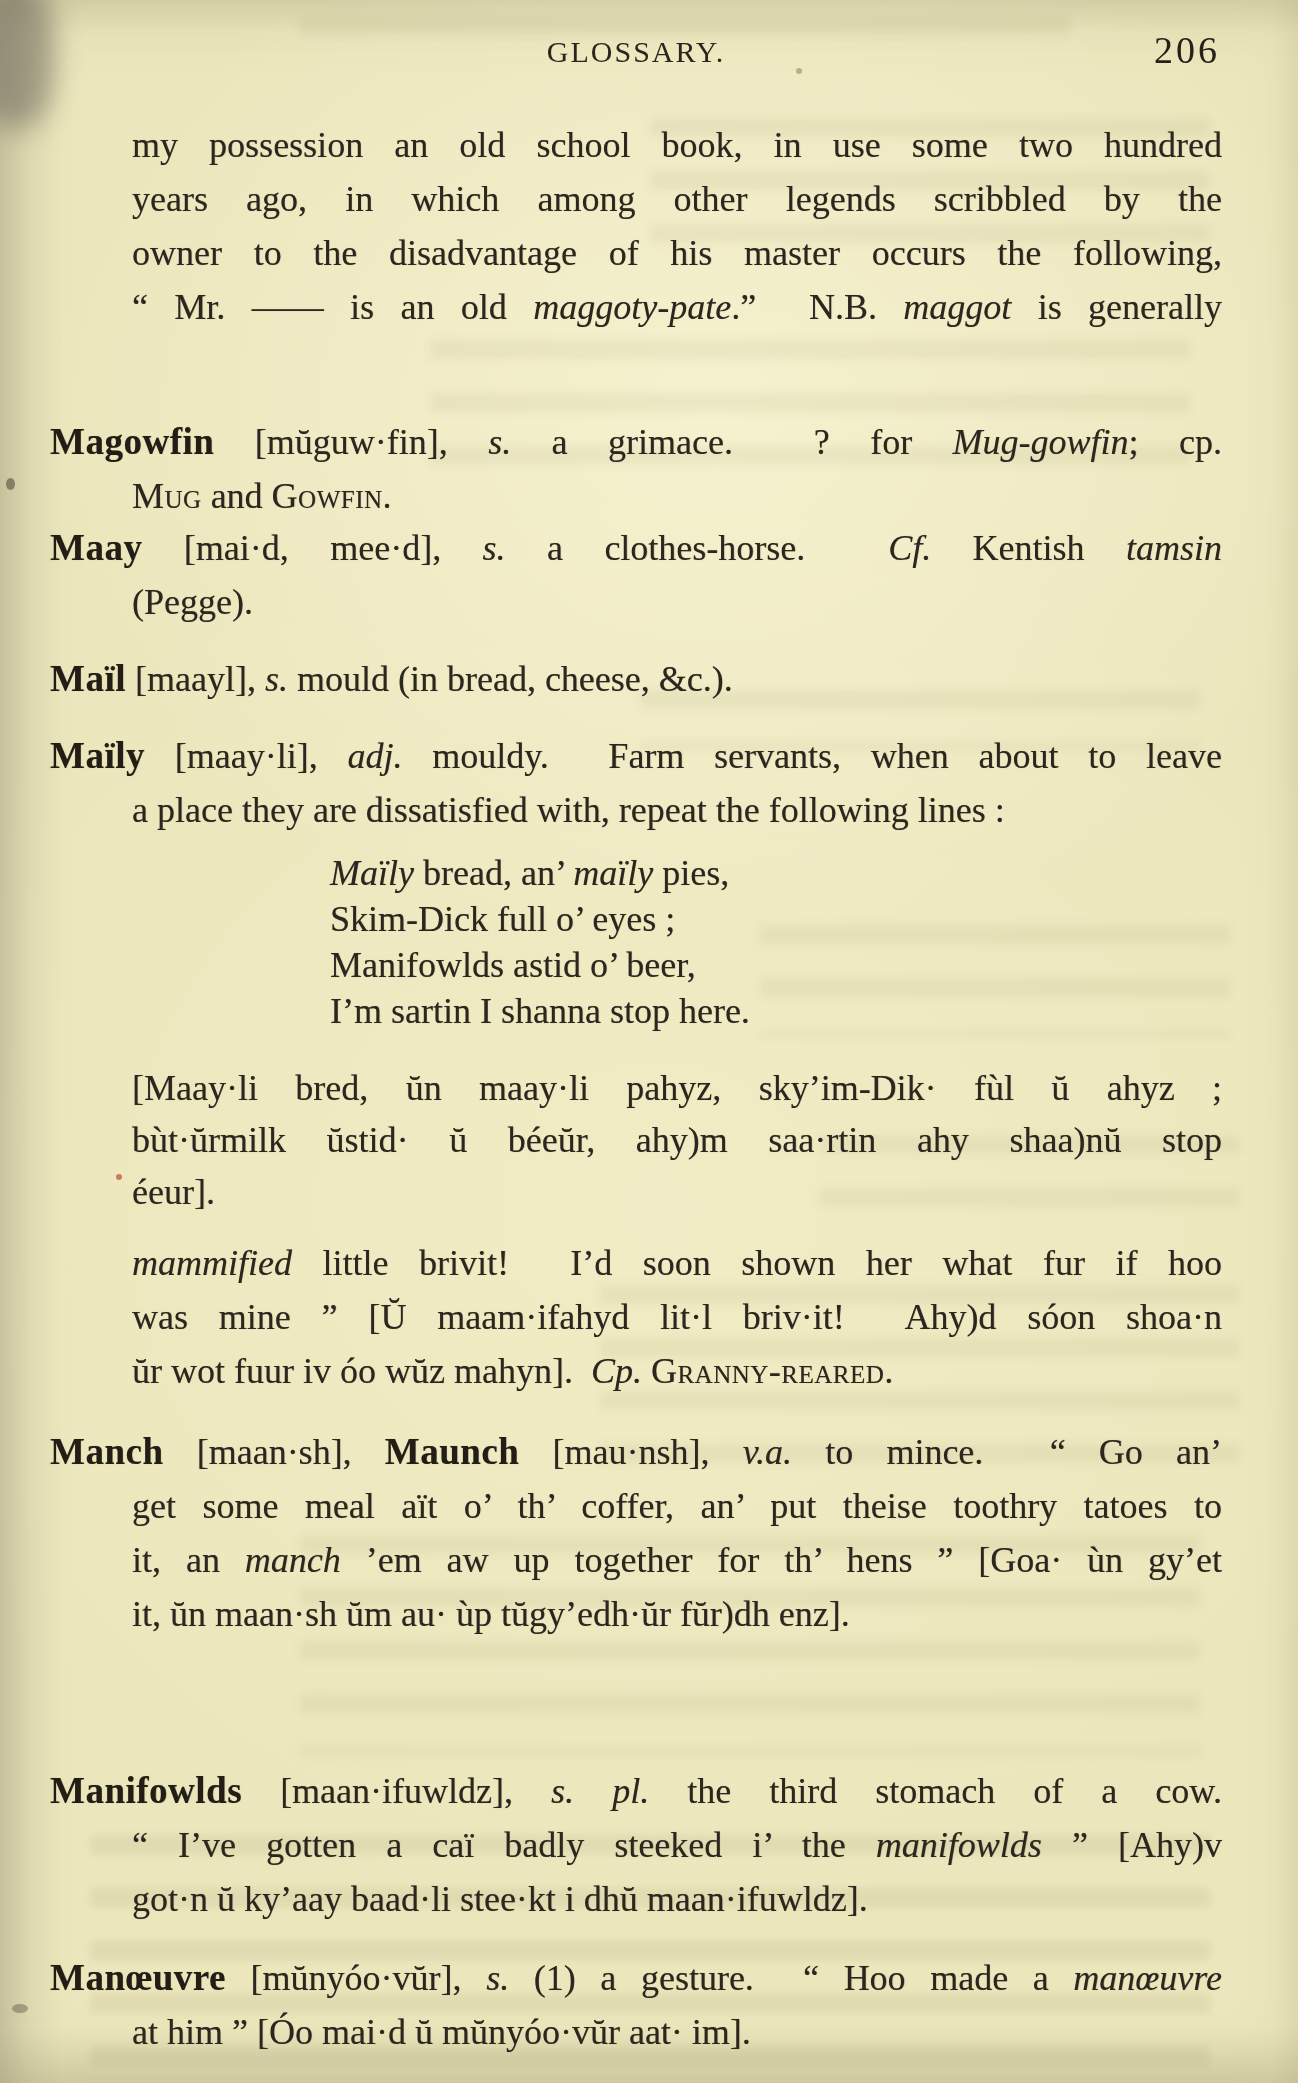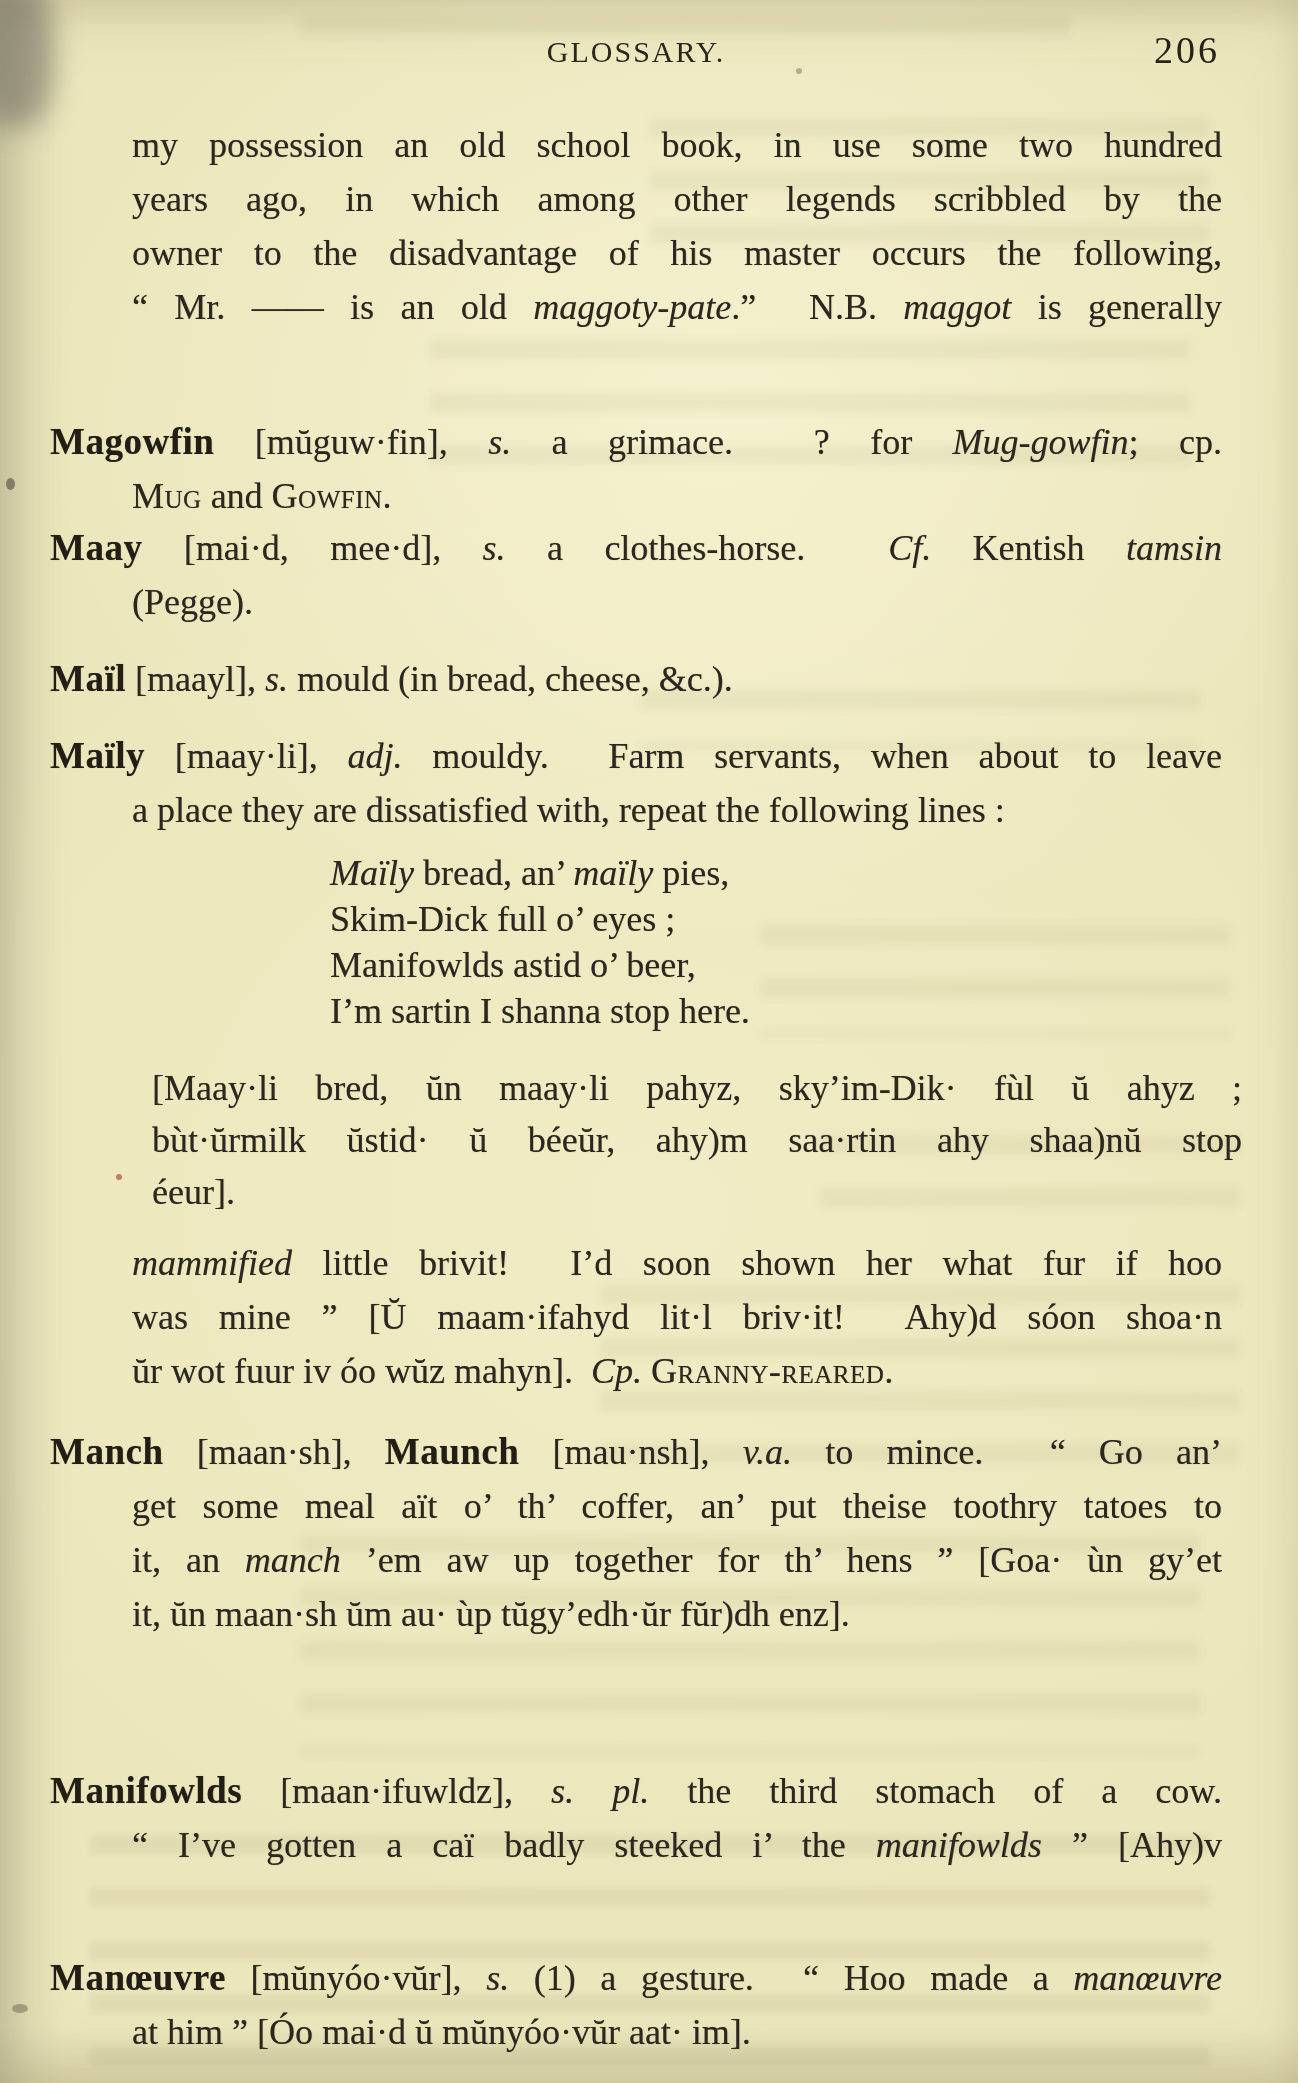--- a/index.html
+++ b/index.html
@@ -37,21 +37,21 @@
   .hw{font-weight:700;font-size:37px;letter-spacing:0.5px;color:#221e16;}
   .it{font-style:italic;}
   .sc{font-variant:small-caps;letter-spacing:0.5px;}
   #b-intro{top:118px;left:132px;width:1090px;}
   #b-magowfin{top:415px;left:50px;width:1172px;}
   #b-maid{top:521px;left:50px;width:1172px;}
   #b-mail{top:652px;left:50px;width:1172px;}
   #b-maily{top:729px;left:50px;width:1172px;}
   #b-verse{top:850px;left:330px;width:720px;}
   #b-verse .line{height:46px;line-height:46px;}
-  #b-phonetic{top:1062px;left:132px;width:1090px;margin-left:20px;}
+  #b-phonetic{top:1062px;left:132px;width:1090px;}
   #b-phonetic .line{height:52px;line-height:52px;}
   #b-mammified{top:1236px;left:50px;width:1172px;}
   #b-manch{top:1425px;left:50px;width:1172px;}
   #b-manifowlds{top:1764px;left:50px;width:1172px;}
   #b-manoeuvre{top:1951px;left:50px;width:1172px;}
   .ghost{
     position:absolute;pointer-events:none;
     background:repeating-linear-gradient(180deg,
       rgba(124,119,72,0.11) 0px, rgba(124,119,72,0.11) 19px,
       rgba(0,0,0,0) 19px, rgba(0,0,0,0) 53px);
@@ -133,19 +133,20 @@
       </div>
       <div class="block" id="b-manch">
         <div class="line j"><span class="hw">Manch</span><span> [maan·sh], </span><span class="hw">Maunch</span><span> [mau·nsh], </span><span class="it">v.a.</span><span> to mince.&nbsp; “&nbsp;Go an’</span></div>
         <div class="line j ind"><span>get some meal aït o’ th’ coffer, an’ put theise toothry tatoes to</span></div>
         <div class="line j ind"><span>it, an </span><span class="it">manch</span><span> ’em aw up together for th’ hens&nbsp;” [Goa· ùn gy’et</span></div>
         <div class="line ind"><span>it, ŭn maan·sh ŭm au· ùp tŭgy’edh·ŭr fŭr)dh enz].</span></div>
       </div>
       <div class="block" id="b-manifowlds">
         <div class="line j"><span class="hw">Manifowlds</span><span> [maan·ifuwldz], </span><span class="it">s. pl.</span><span> the third stomach of a cow.</span></div>
         <div class="line j ind"><span>“&nbsp;I’ve gotten a caï badly steeked i’ the </span><span class="it">manifowlds</span><span>&nbsp;” [Ahy)v</span></div>
+        <div class="line ind"><span>got·n ŭ ky’aay baad·li stee·kt i dhŭ maan·ifuwldz].</span></div>
       </div>
       <div class="block" id="b-manoeuvre">
         <div class="line j"><span class="hw">Manœuvre</span><span> [mŭnyóo·vŭr], </span><span class="it">s.</span><span> (1) a gesture.&nbsp; “&nbsp;Hoo made a </span><span class="it">manœuvre</span></div>
         <div class="line ind"><span>at him&nbsp;” [Óo mai·d ŭ mŭnyóo·vŭr aat· im].</span></div>
       </div>
     </main>
 </div>
 
 </body></html>

